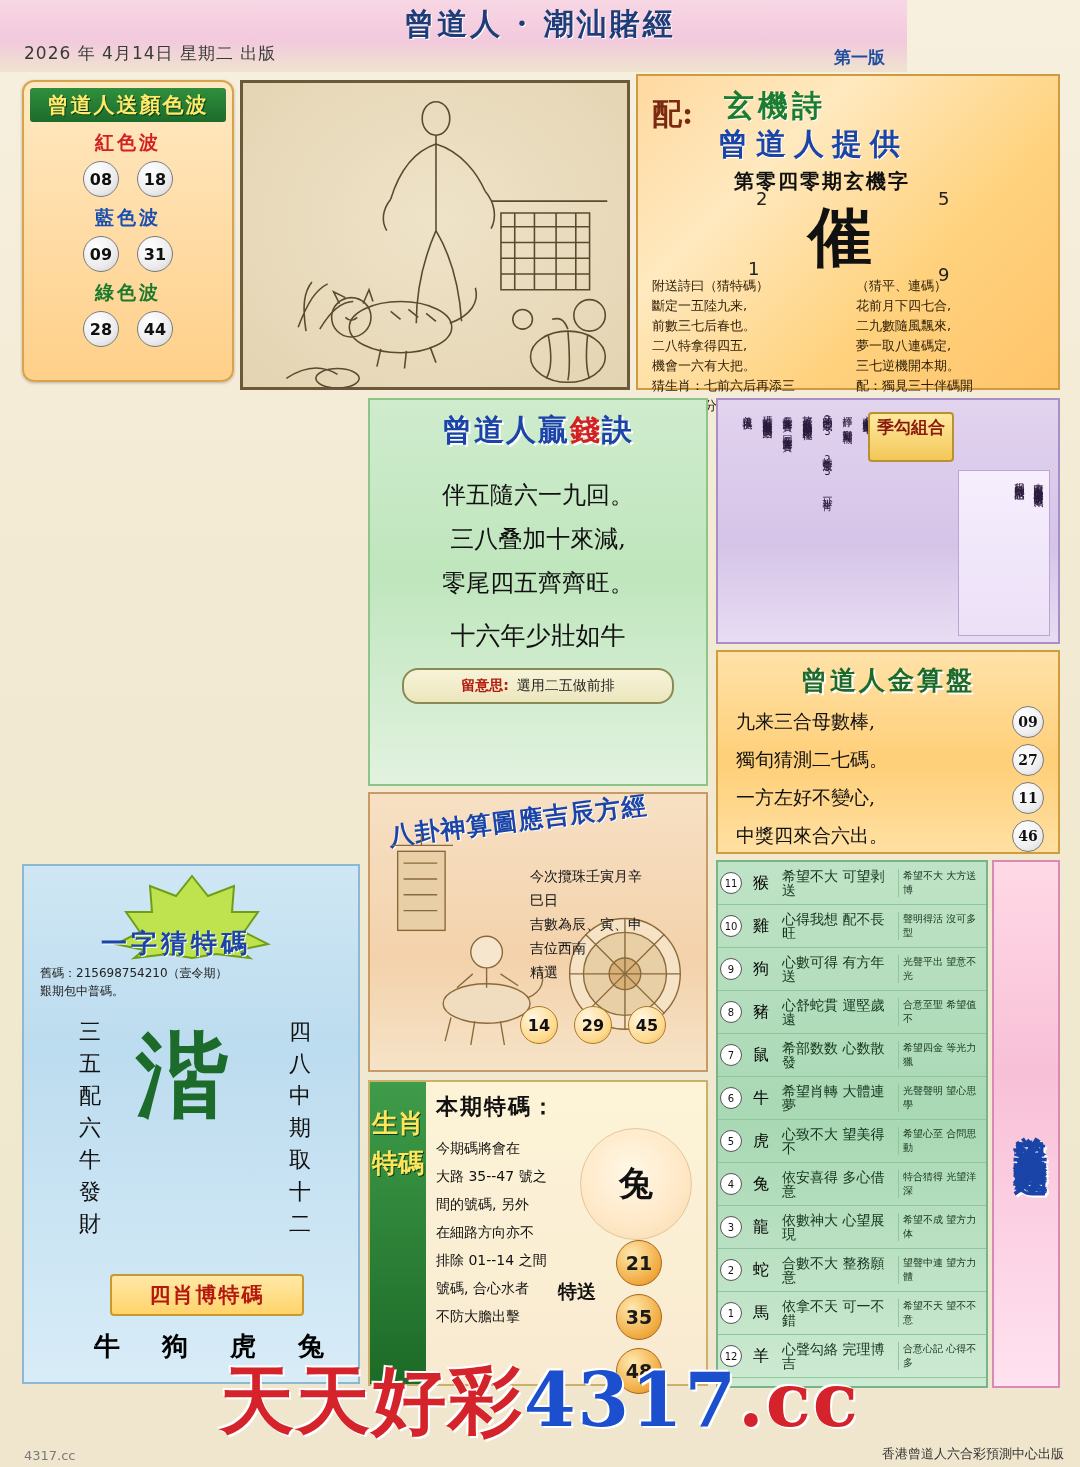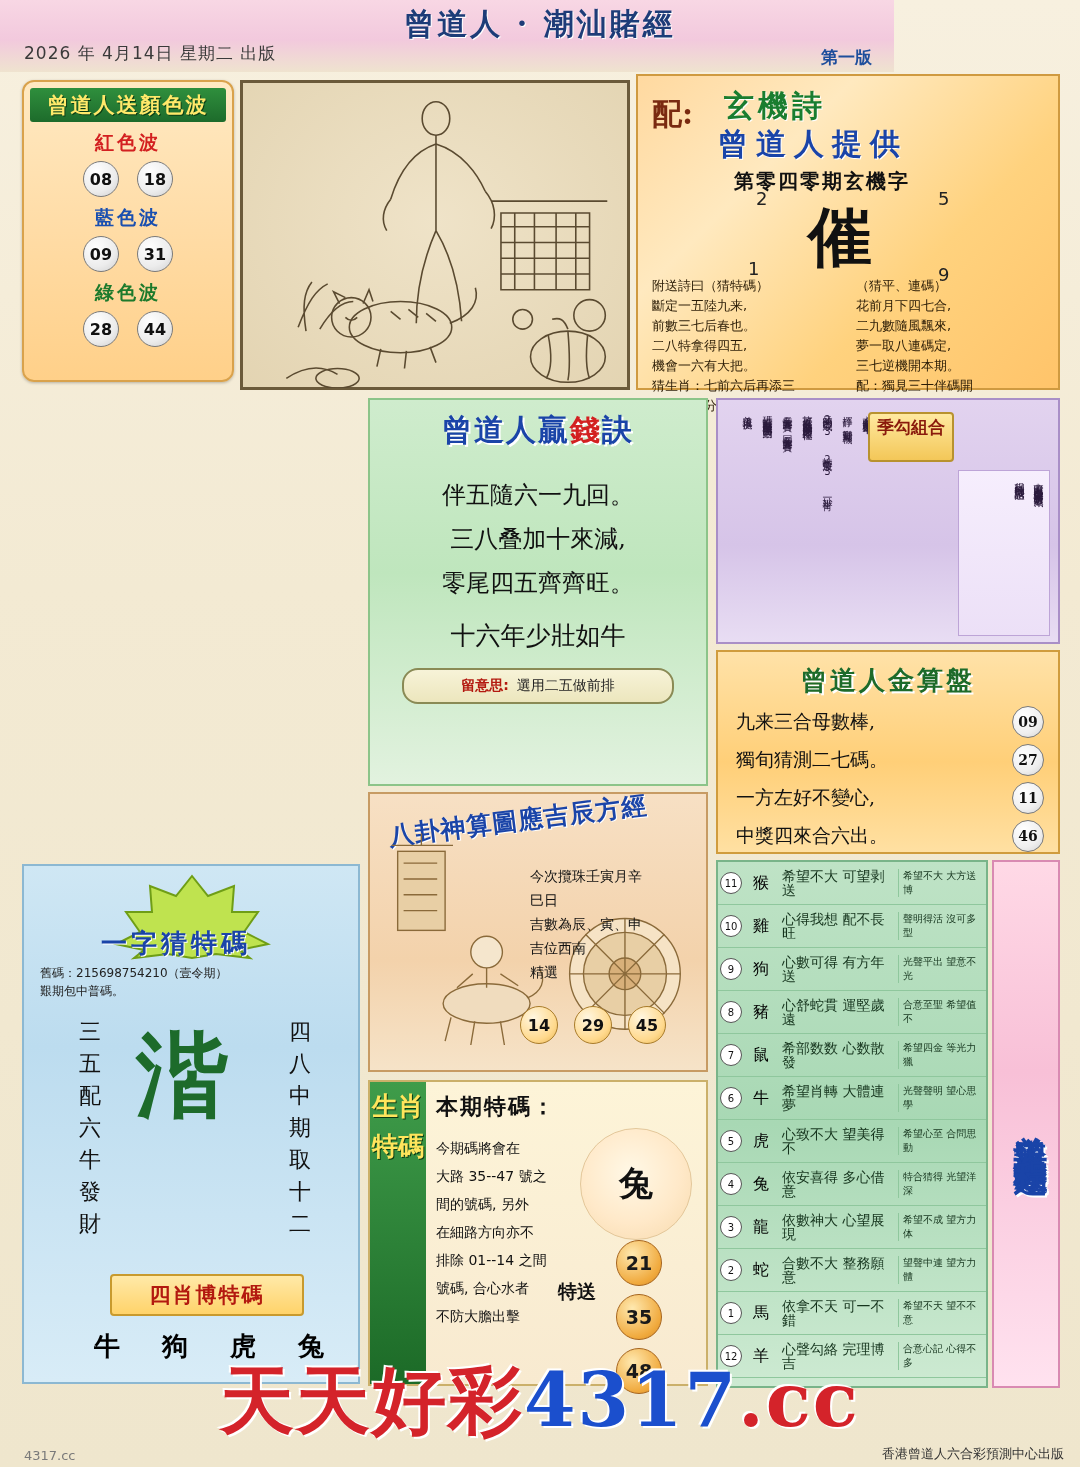--- a/index.html
+++ b/index.html
@@ -12,20 +12,21 @@
   }
   .page{
     position:absolute;inset:0;
     background:
       linear-gradient(180deg,#f7f0df 0%,#f3ead3 40%,#efe6cd 100%);
   }
   
   .masthead{
     position:absolute;left:0;top:0;width:894px;height:72px;
     background:linear-gradient(180deg,#f8d7e4 0%,#f2c9dd 55%,#efe3cf 100%);
+    padding-left:13px;
   }
   .mast-title{
     position:absolute;left:0;top:4px;width:1080px;text-align:center;
     font-family:"DejaVu Serif","Liberation Serif",serif;
     font-weight:bold;font-size:30px;color:#1d3c78;letter-spacing:3px;
     text-shadow:1px 1px 0 #fff;
   }
   .mast-date{
     position:absolute;left:24px;top:42px;font-size:17px;color:#3a3a3a;
     letter-spacing:1px;
@@ -199,21 +200,21 @@
   #teyma{
     left:368px;top:1080px;width:340px;height:306px;
     background:linear-gradient(180deg,#fdf4d8 0%,#f8ead0 100%);
     border:2px solid #cbb06a;
   }
   #teyma .side{
     position:absolute;left:0;top:0;width:56px;height:100%;
     background:linear-gradient(180deg,#3f9c4a,#1c6a27);
     color:#ffe55c;font-size:26px;font-weight:bold;text-align:center;
     font-family:"DejaVu Serif","Liberation Serif",serif;
-    padding-top:4px;box-sizing:border-box;line-height:40px;
+    padding-top:21px;box-sizing:border-box;line-height:40px;
     text-shadow:1px 1px 0 #0b3a12;
   }
   #teyma .hd{position:absolute;left:66px;top:10px;font-size:22px;font-weight:bold;color:#111;
     font-family:"DejaVu Serif","Liberation Serif",serif;letter-spacing:2px;}
   #teyma .body{position:absolute;left:66px;top:52px;width:170px;font-size:14px;line-height:28px;color:#111;}
   #teyma .flower{
     position:absolute;right:14px;top:46px;width:110px;height:110px;border-radius:50%;
     background:radial-gradient(circle at 45% 40%,#fff8e6,#ffe9c9 55%,#f7d9ab);
     border:1px solid #e3c79a;display:flex;align-items:center;justify-content:center;
     font-size:34px;font-weight:bold;color:#111;font-family:"DejaVu Serif","Liberation Serif",serif;

